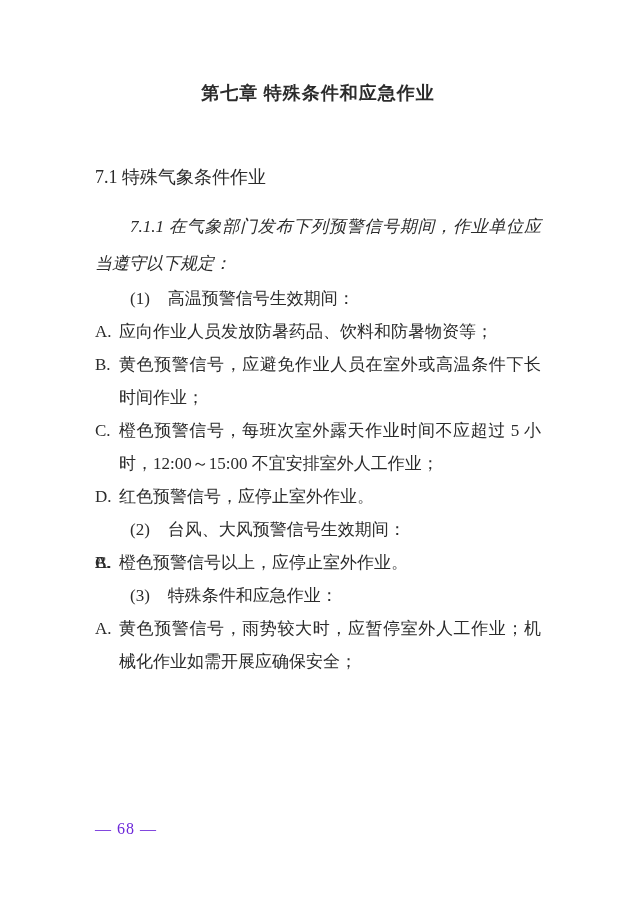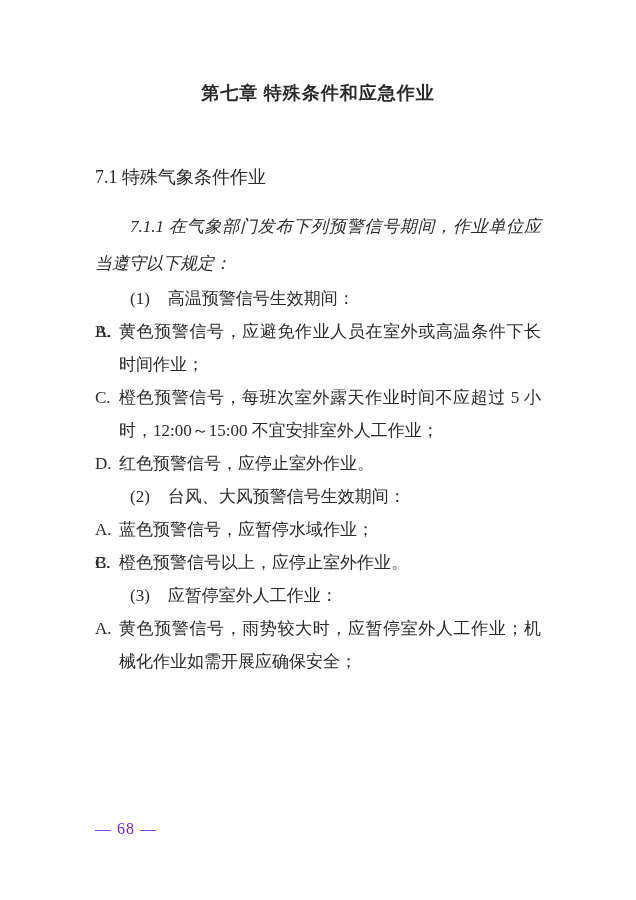--- a/index.html
+++ b/index.html
@@ -83,20 +83,21 @@
     <h2 class="section-heading">7.1 特殊气象条件作业</h2>
 
     <p class="intro">7.1.1 在气象部门发布下列预警信号期间，作业单位应当遵守以下规定：</p>
 
     <div class="group">
       <p class="group-header">
         <span class="g-marker">(1)</span><span class="g-title">高温预警信号生效期间：</span>
       </p>
       <div class="item">
         <span class="marker">A.</span>
+        <span class="text">应向作业人员发放防暑药品、饮料和防暑物资等；</span>
       </div>
       <div class="item">
         <span class="marker">B.</span>
         <span class="text">黄色预警信号，应避免作业人员在室外或高温条件下长时间作业；</span>
       </div>
       <div class="item">
         <span class="marker">C.</span>
         <span class="text">橙色预警信号，每班次室外露天作业时间不应超过 5 小时，12:00～15:00 不宜安排室外人工作业；</span>
       </div>
       <div class="item">
@@ -104,34 +105,33 @@
         <span class="text">红色预警信号，应停止室外作业。</span>
       </div>
     </div>
 
     <div class="group">
       <p class="group-header">
         <span class="g-marker">(2)</span><span class="g-title">台风、大风预警信号生效期间：</span>
       </p>
       <div class="item">
         <span class="marker">A.</span>
-        <span class="text">蓝色预警信号，应暂停水域作业；</span>
       </div>
       <div class="item">
         <span class="marker">B.</span>
       </div>
       <div class="item">
         <span class="marker">C.</span>
         <span class="text">橙色预警信号以上，应停止室外作业。</span>
       </div>
     </div>
 
     <div class="group">
       <p class="group-header">
-        <span class="g-marker">(3)</span><span class="g-title">应暂停室外人工作业：</span>
+        <span class="g-marker">(3)</span><span class="g-title">特殊条件和应急作业：</span>
       </p>
       <div class="item">
         <span class="marker">A.</span>
         <span class="text">黄色预警信号，雨势较大时，应暂停室外人工作业；机械化作业如需开展应确保安全；</span>
       </div>
     </div>
 
   </div>
 
   <div class="footer">— 68 —</div>

